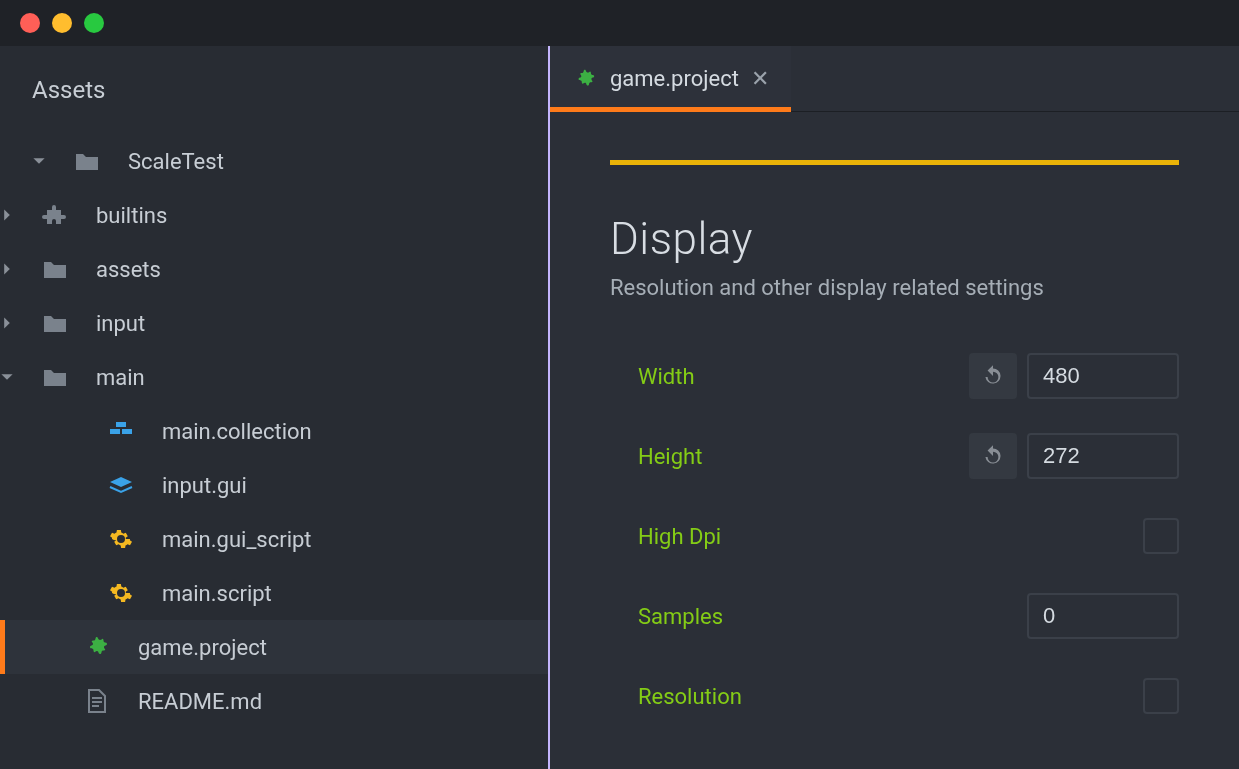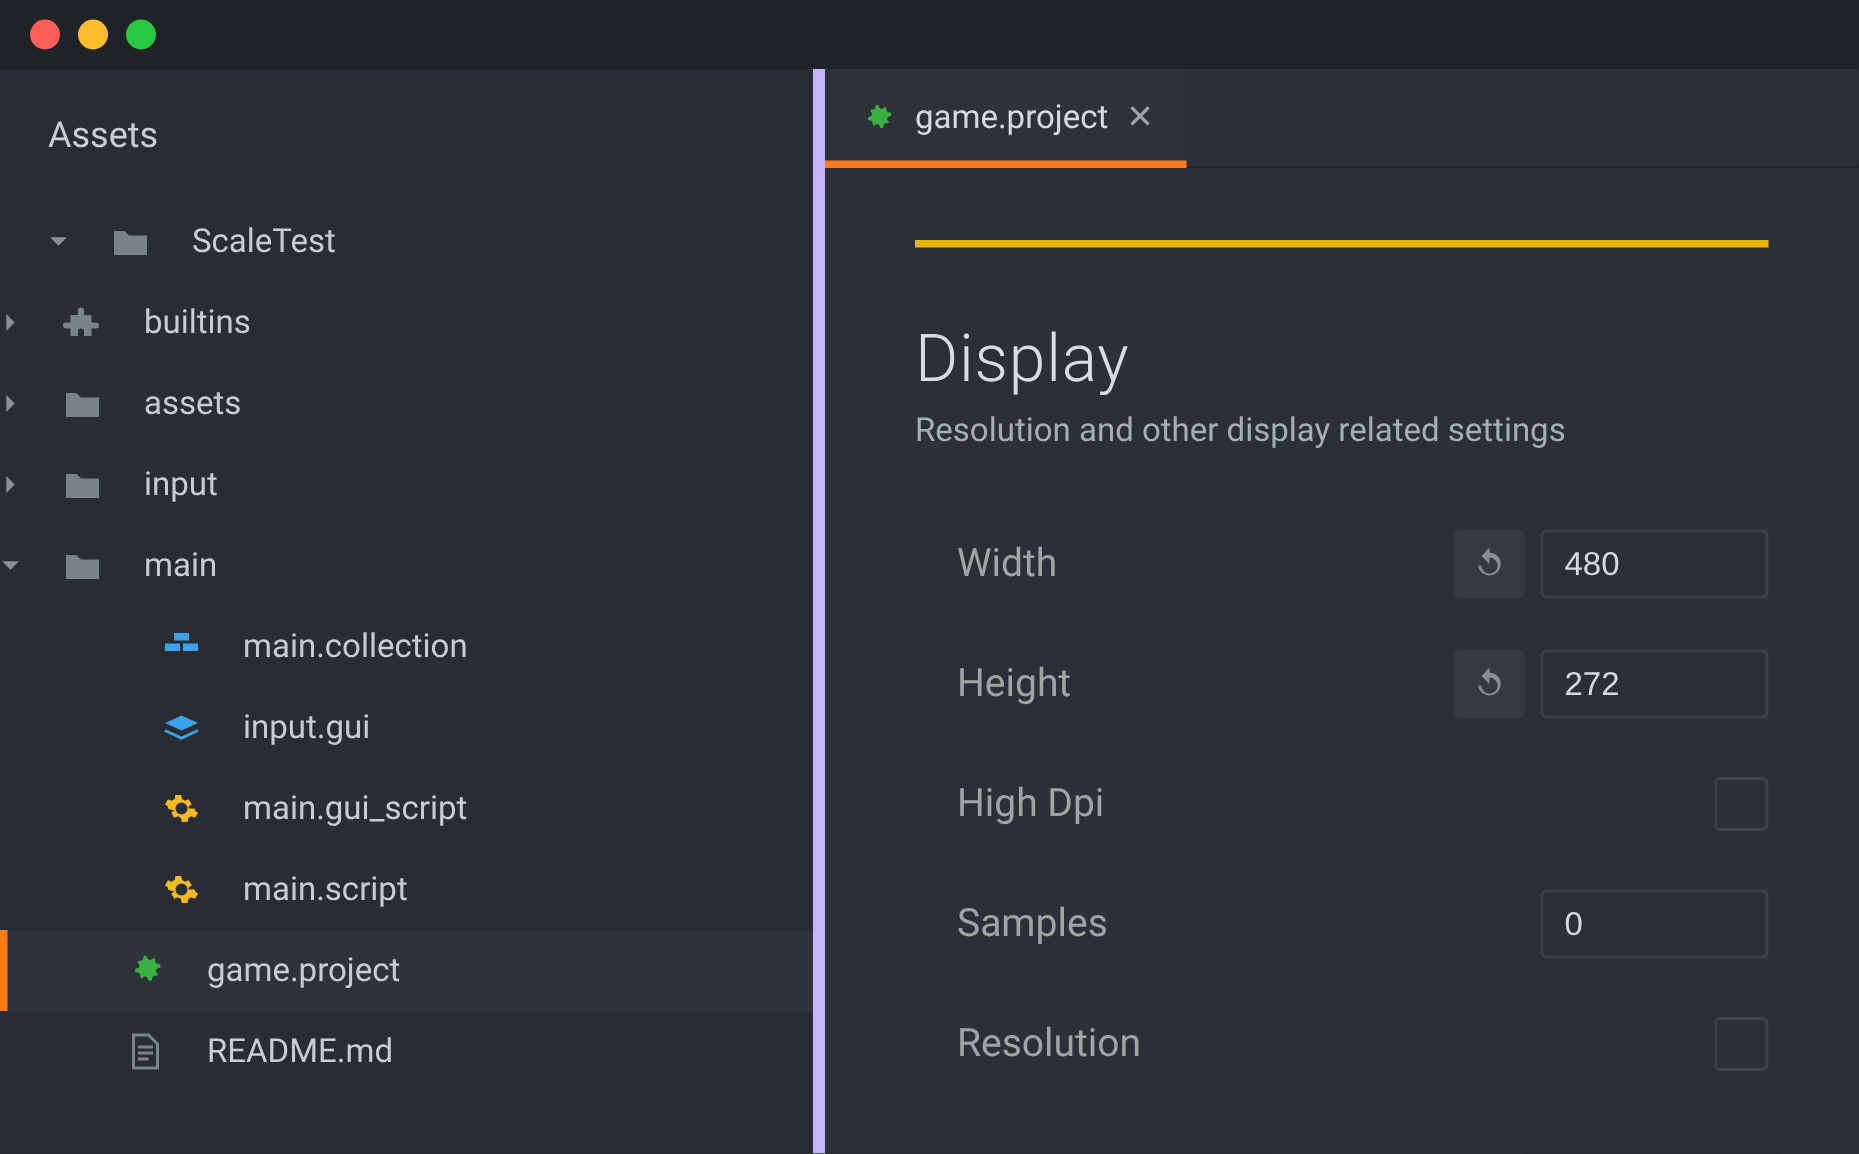--- a/index.html
+++ b/index.html
@@ -29,21 +29,21 @@
 
   .workspace {
     display: flex;
     height: calc(100% - 46px);
   }
 
   
   .sidebar {
     width: 550px;
     background: #282c33;
-    border-right: 8px solid #c4b5fd;
+    border-right: 2px solid #c4b5fd;
     padding-top: 30px;
   }
   .panel-title {
     font-size: 24px;
     color: #c7cdd4;
     padding: 0 0 30px 32px;
   }
 
   .tree { font-size: 22px; }
   .tree-row {
@@ -154,22 +154,22 @@
 
   .field-row {
     display: flex;
     align-items: center;
     height: 54px;
     margin-bottom: 26px;
     padding-left: 28px;
   }
   .field-label {
     flex: 1;
-    font-size: 26px;
-    color: #a3a3a3;
+    font-size: 22px;
+    color: #84cc16;
   }
   .reset-btn {
     width: 48px; height: 46px;
     background: #343941;
     display: inline-flex;
     align-items: center;
     justify-content: center;
     border-radius: 4px;
     margin-right: 10px;
     cursor: pointer;

